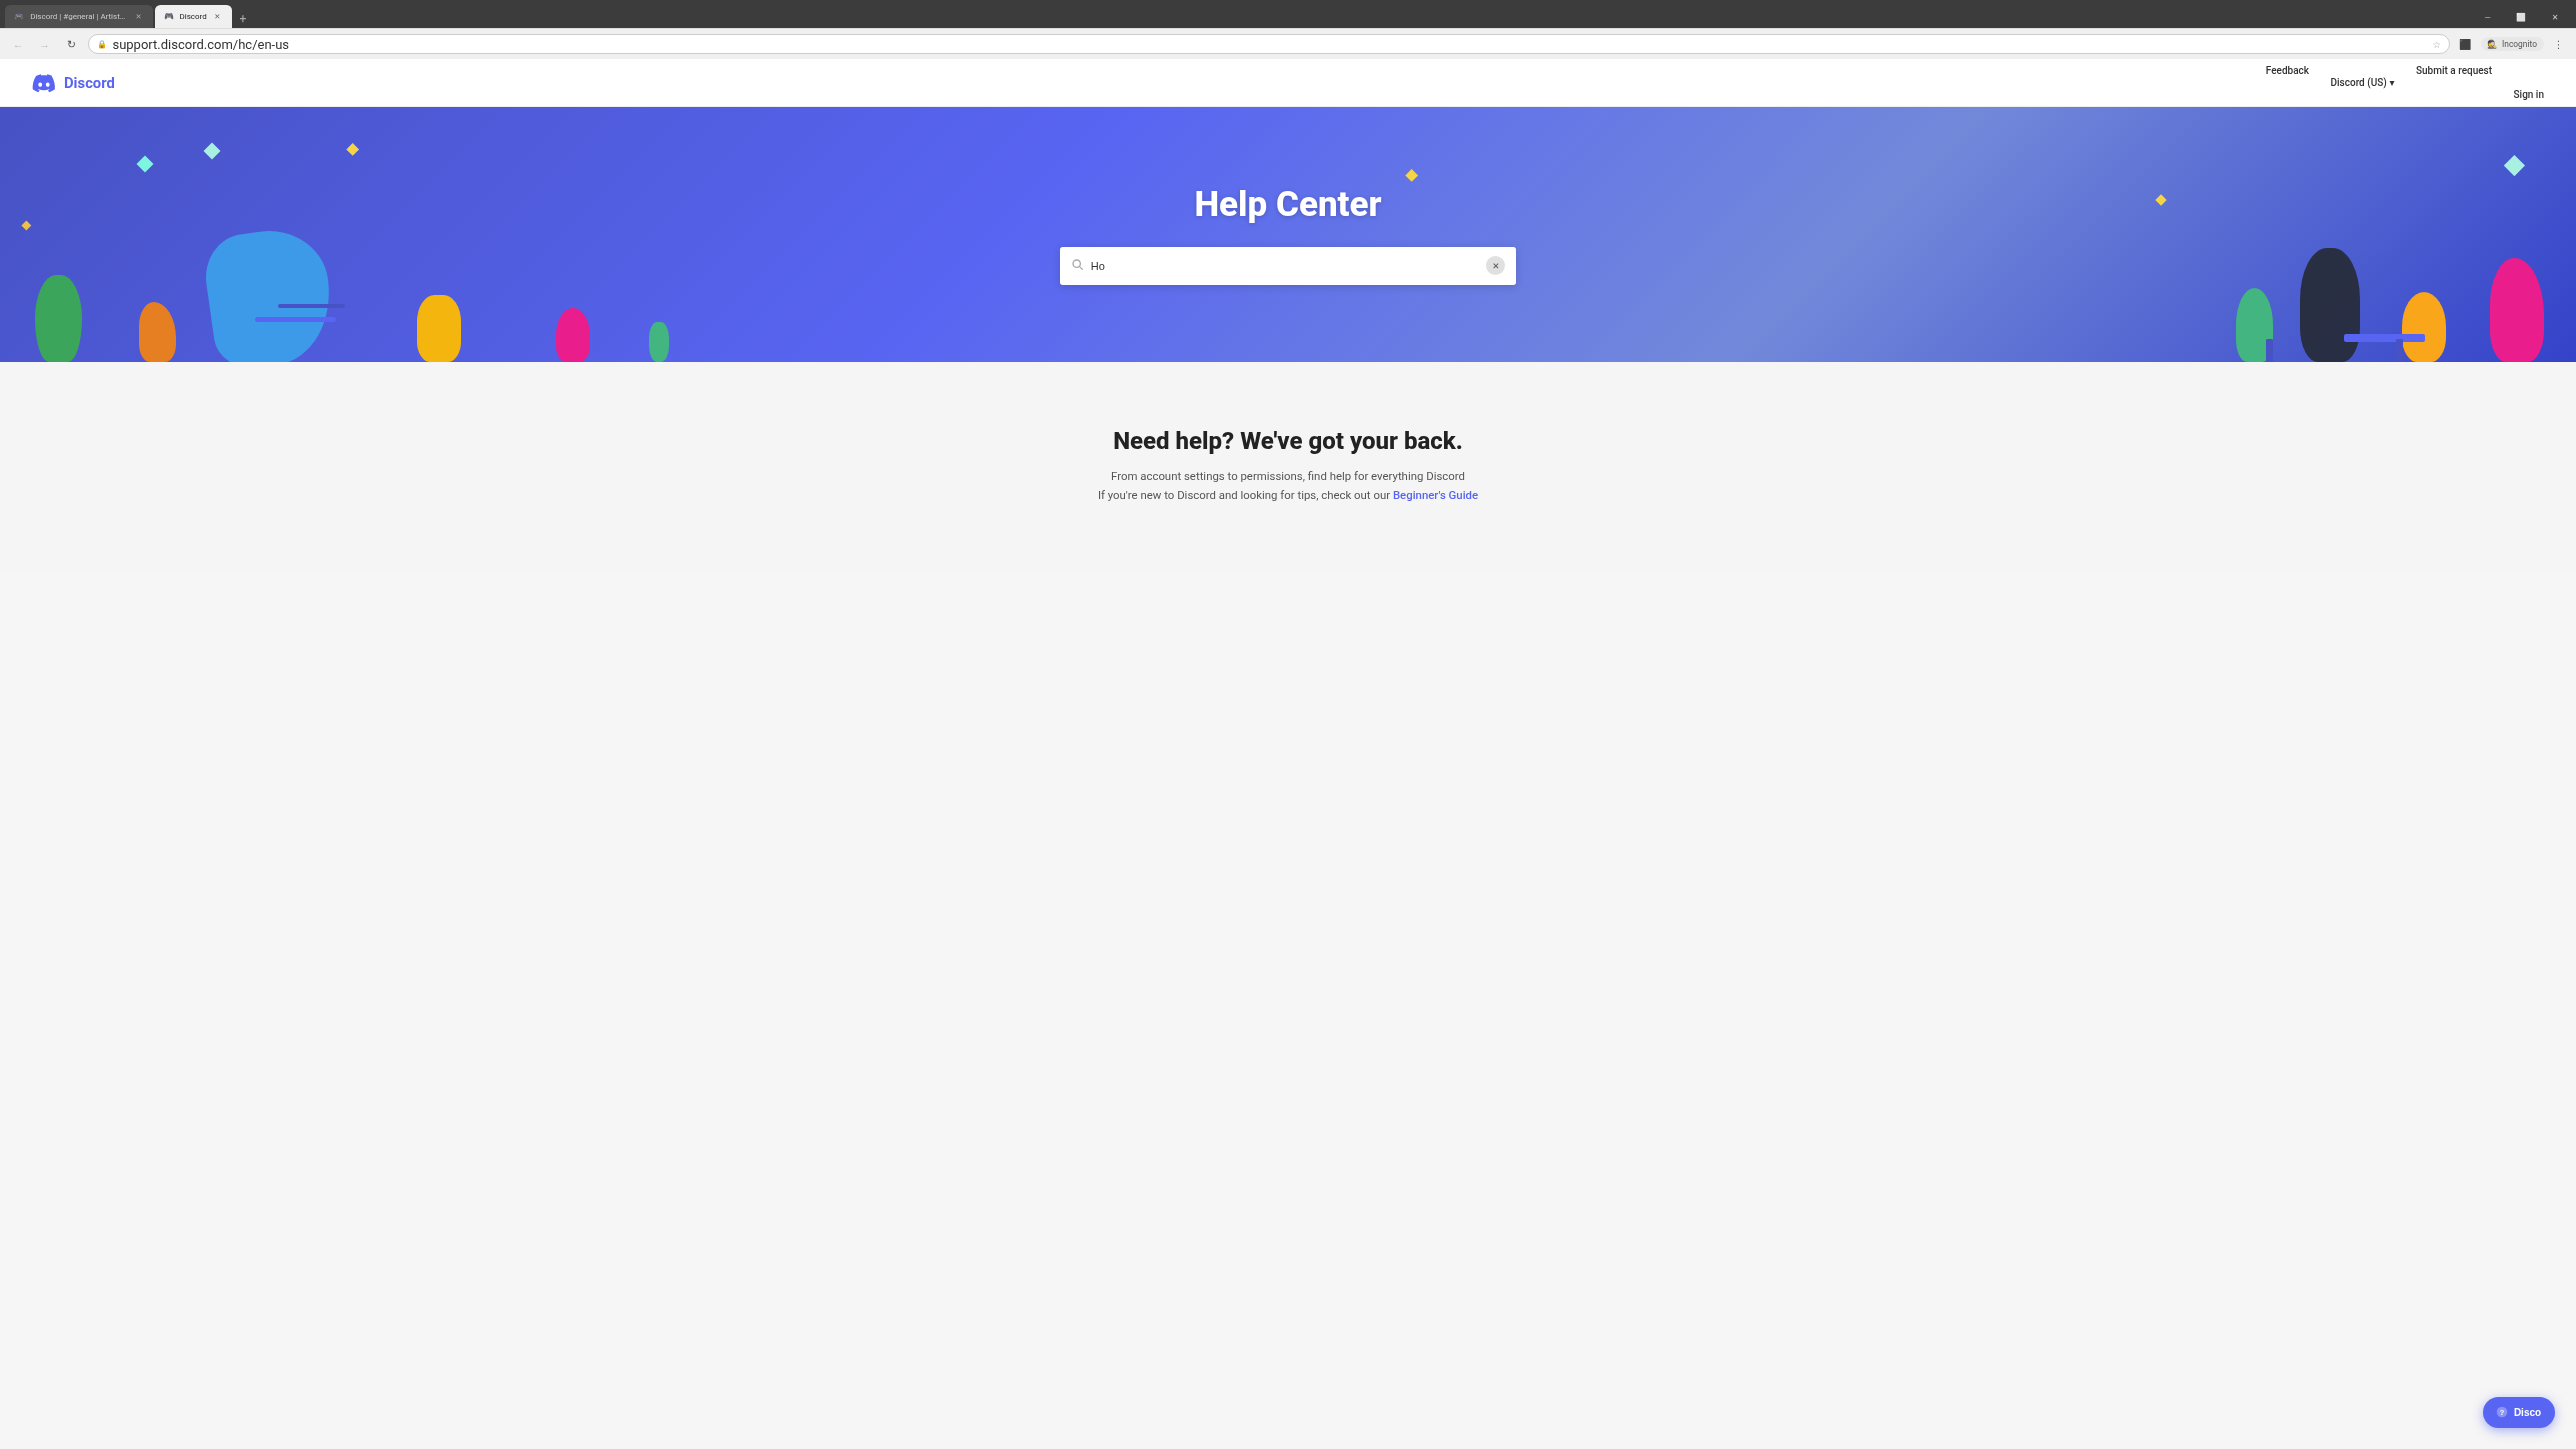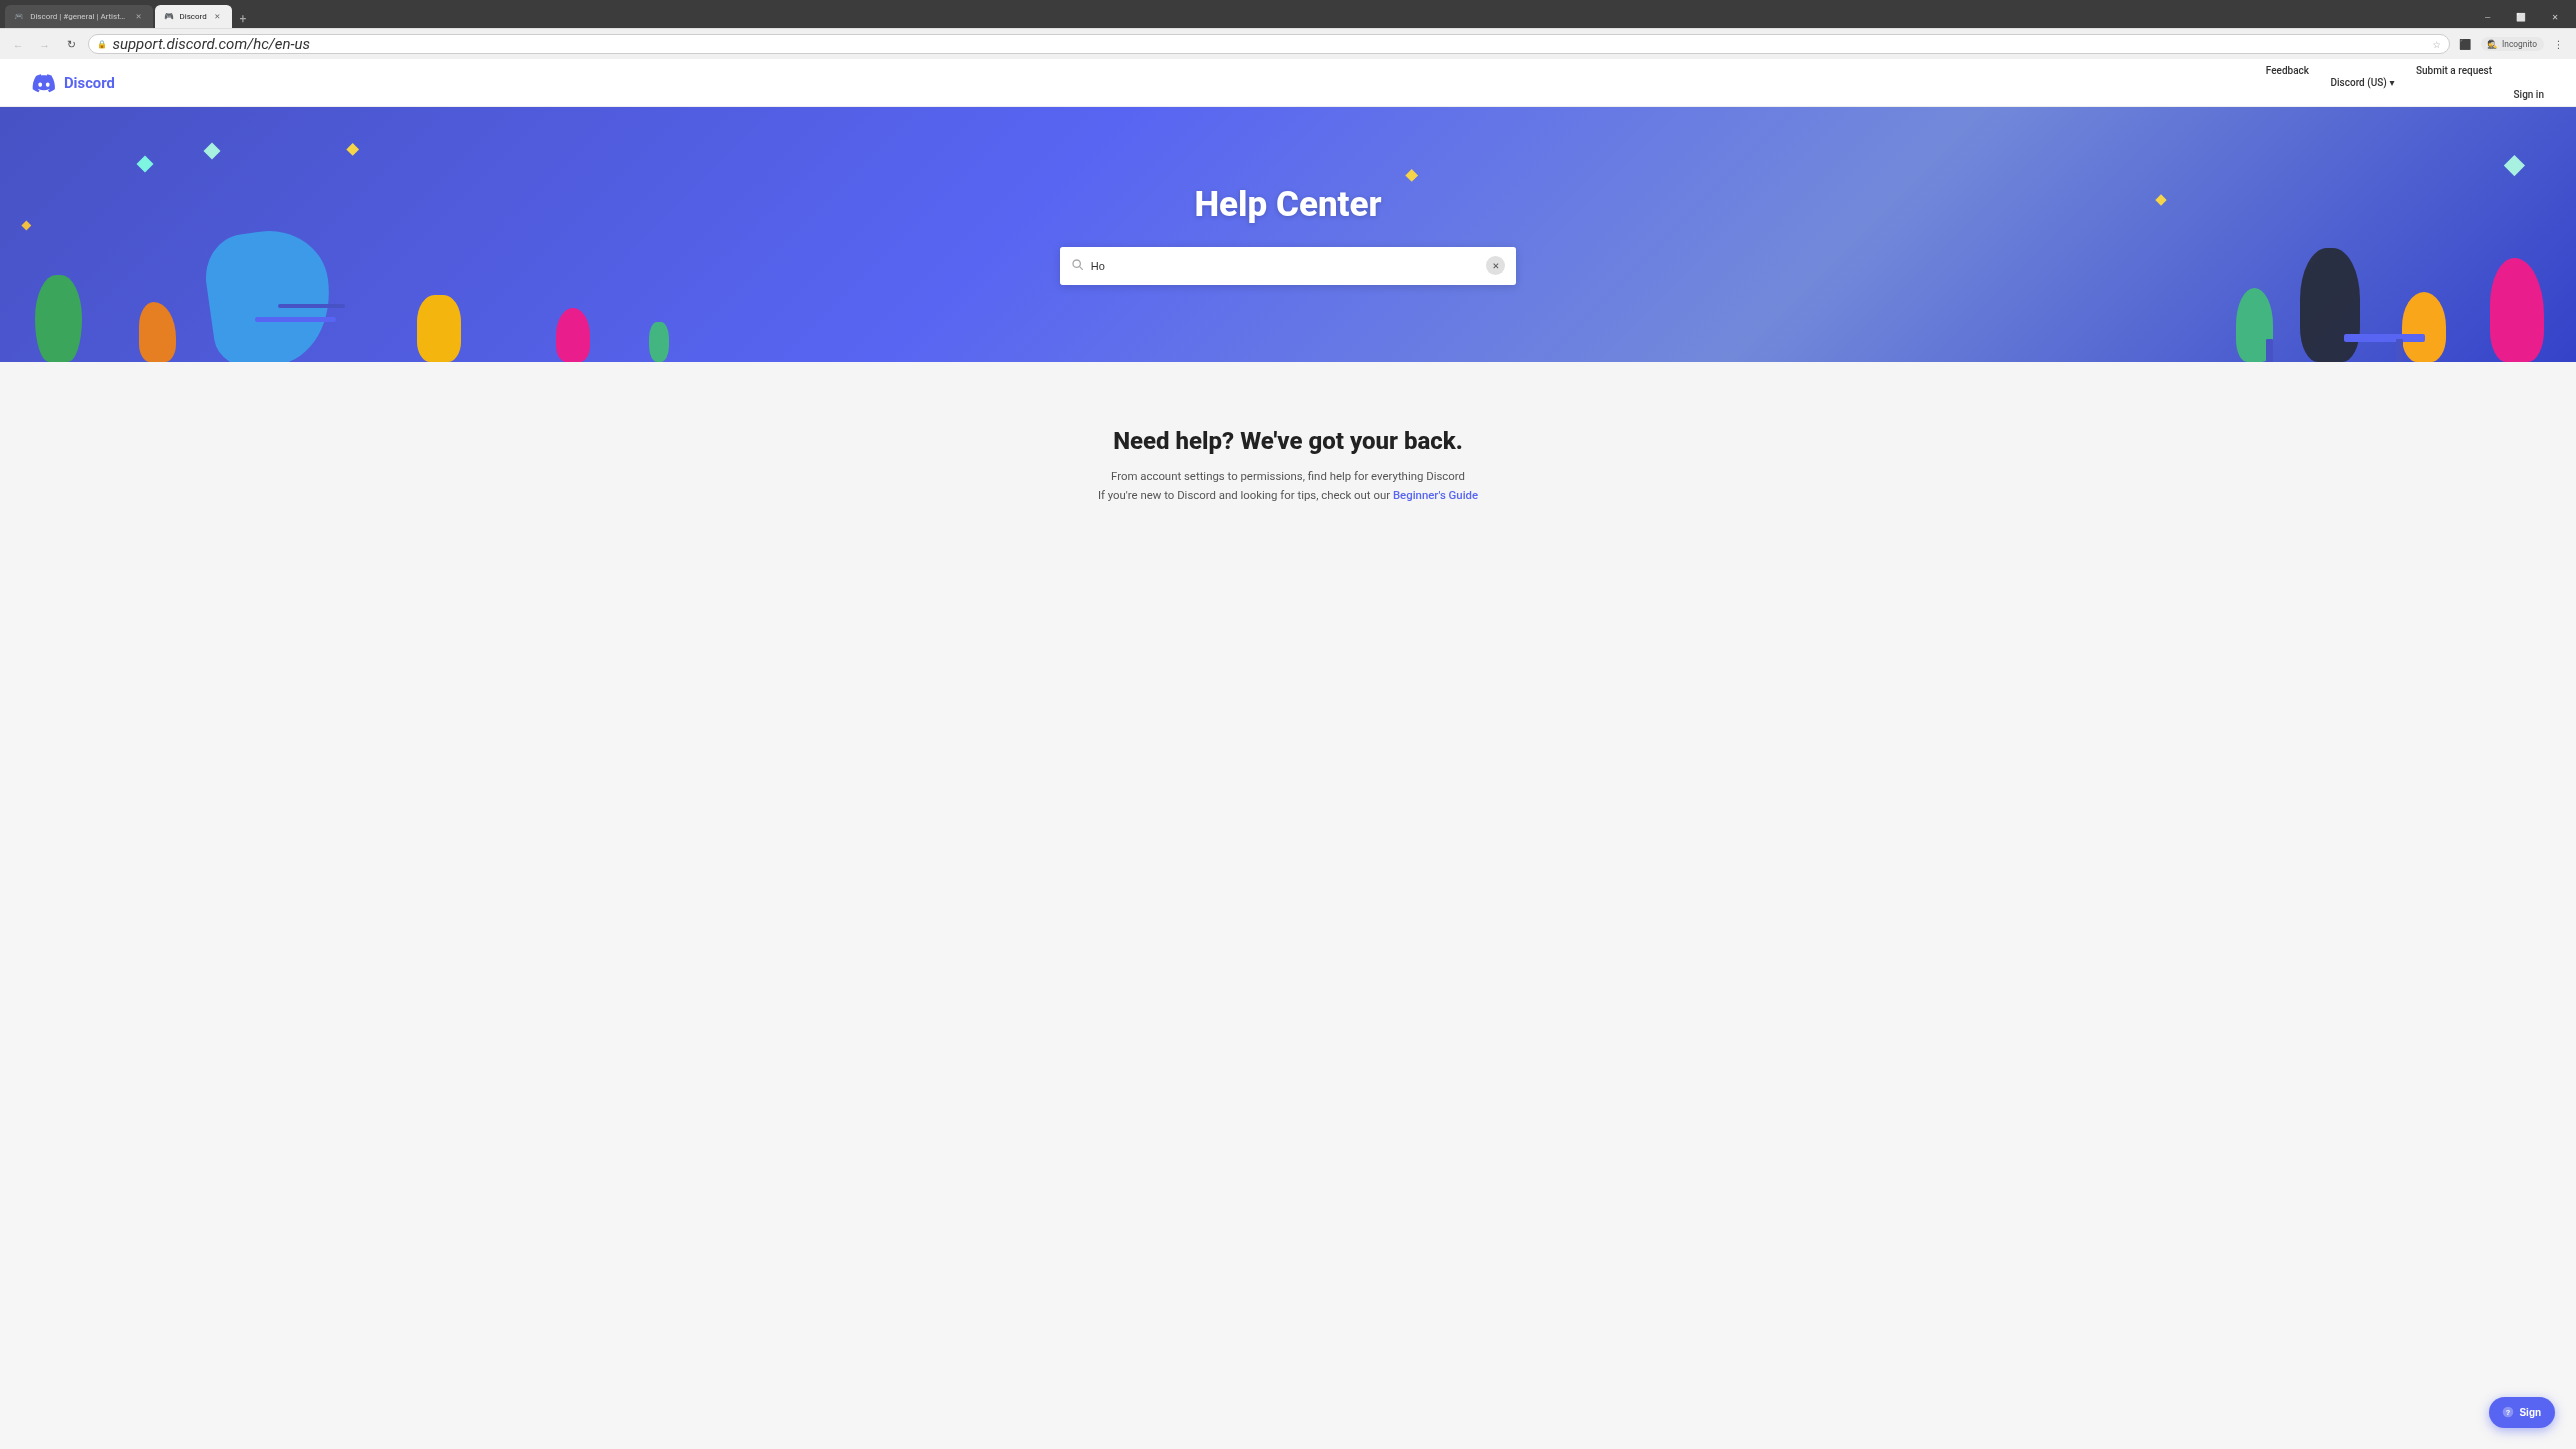--- a/index.html
+++ b/index.html
@@ -78,24 +78,23 @@
       background: white;
       border: 0.7px solid #ccc;
       border-radius: 10px;
       display: flex;
       align-items: center;
       padding: 0 8px;
       gap: 5.4px;
     }
     .lock-icon { color: #555; font-size: 8px; }
     .address-text {
-      font-size: 15px;
+      font-size: 13px;
       color: #333;
       flex: 1;
-      font-style: italic;
     }
     .toolbar-right {
       display: flex;
       align-items: center;
       gap: 5.4px;
     }
     .toolbar-icon-btn {
       width: 19px;
       height: 19px;
       display: flex;
@@ -472,15 +471,15 @@
     </p>
   </div>
 
 </div>
 
 <button class="help-float-btn">
   <svg width="12" height="12" viewBox="0 0 18 18" fill="none" style="font-size:15px">
     <circle cx="9" cy="9" r="8" fill="white" opacity="0.3"></circle>
     <text x="9" y="13" text-anchor="middle" fill="white" font-size="11" font-weight="bold">?</text>
   </svg>
-  <span>Sign</span>
+  <span>Disco</span>
 </button>
 
 
 </body></html>

